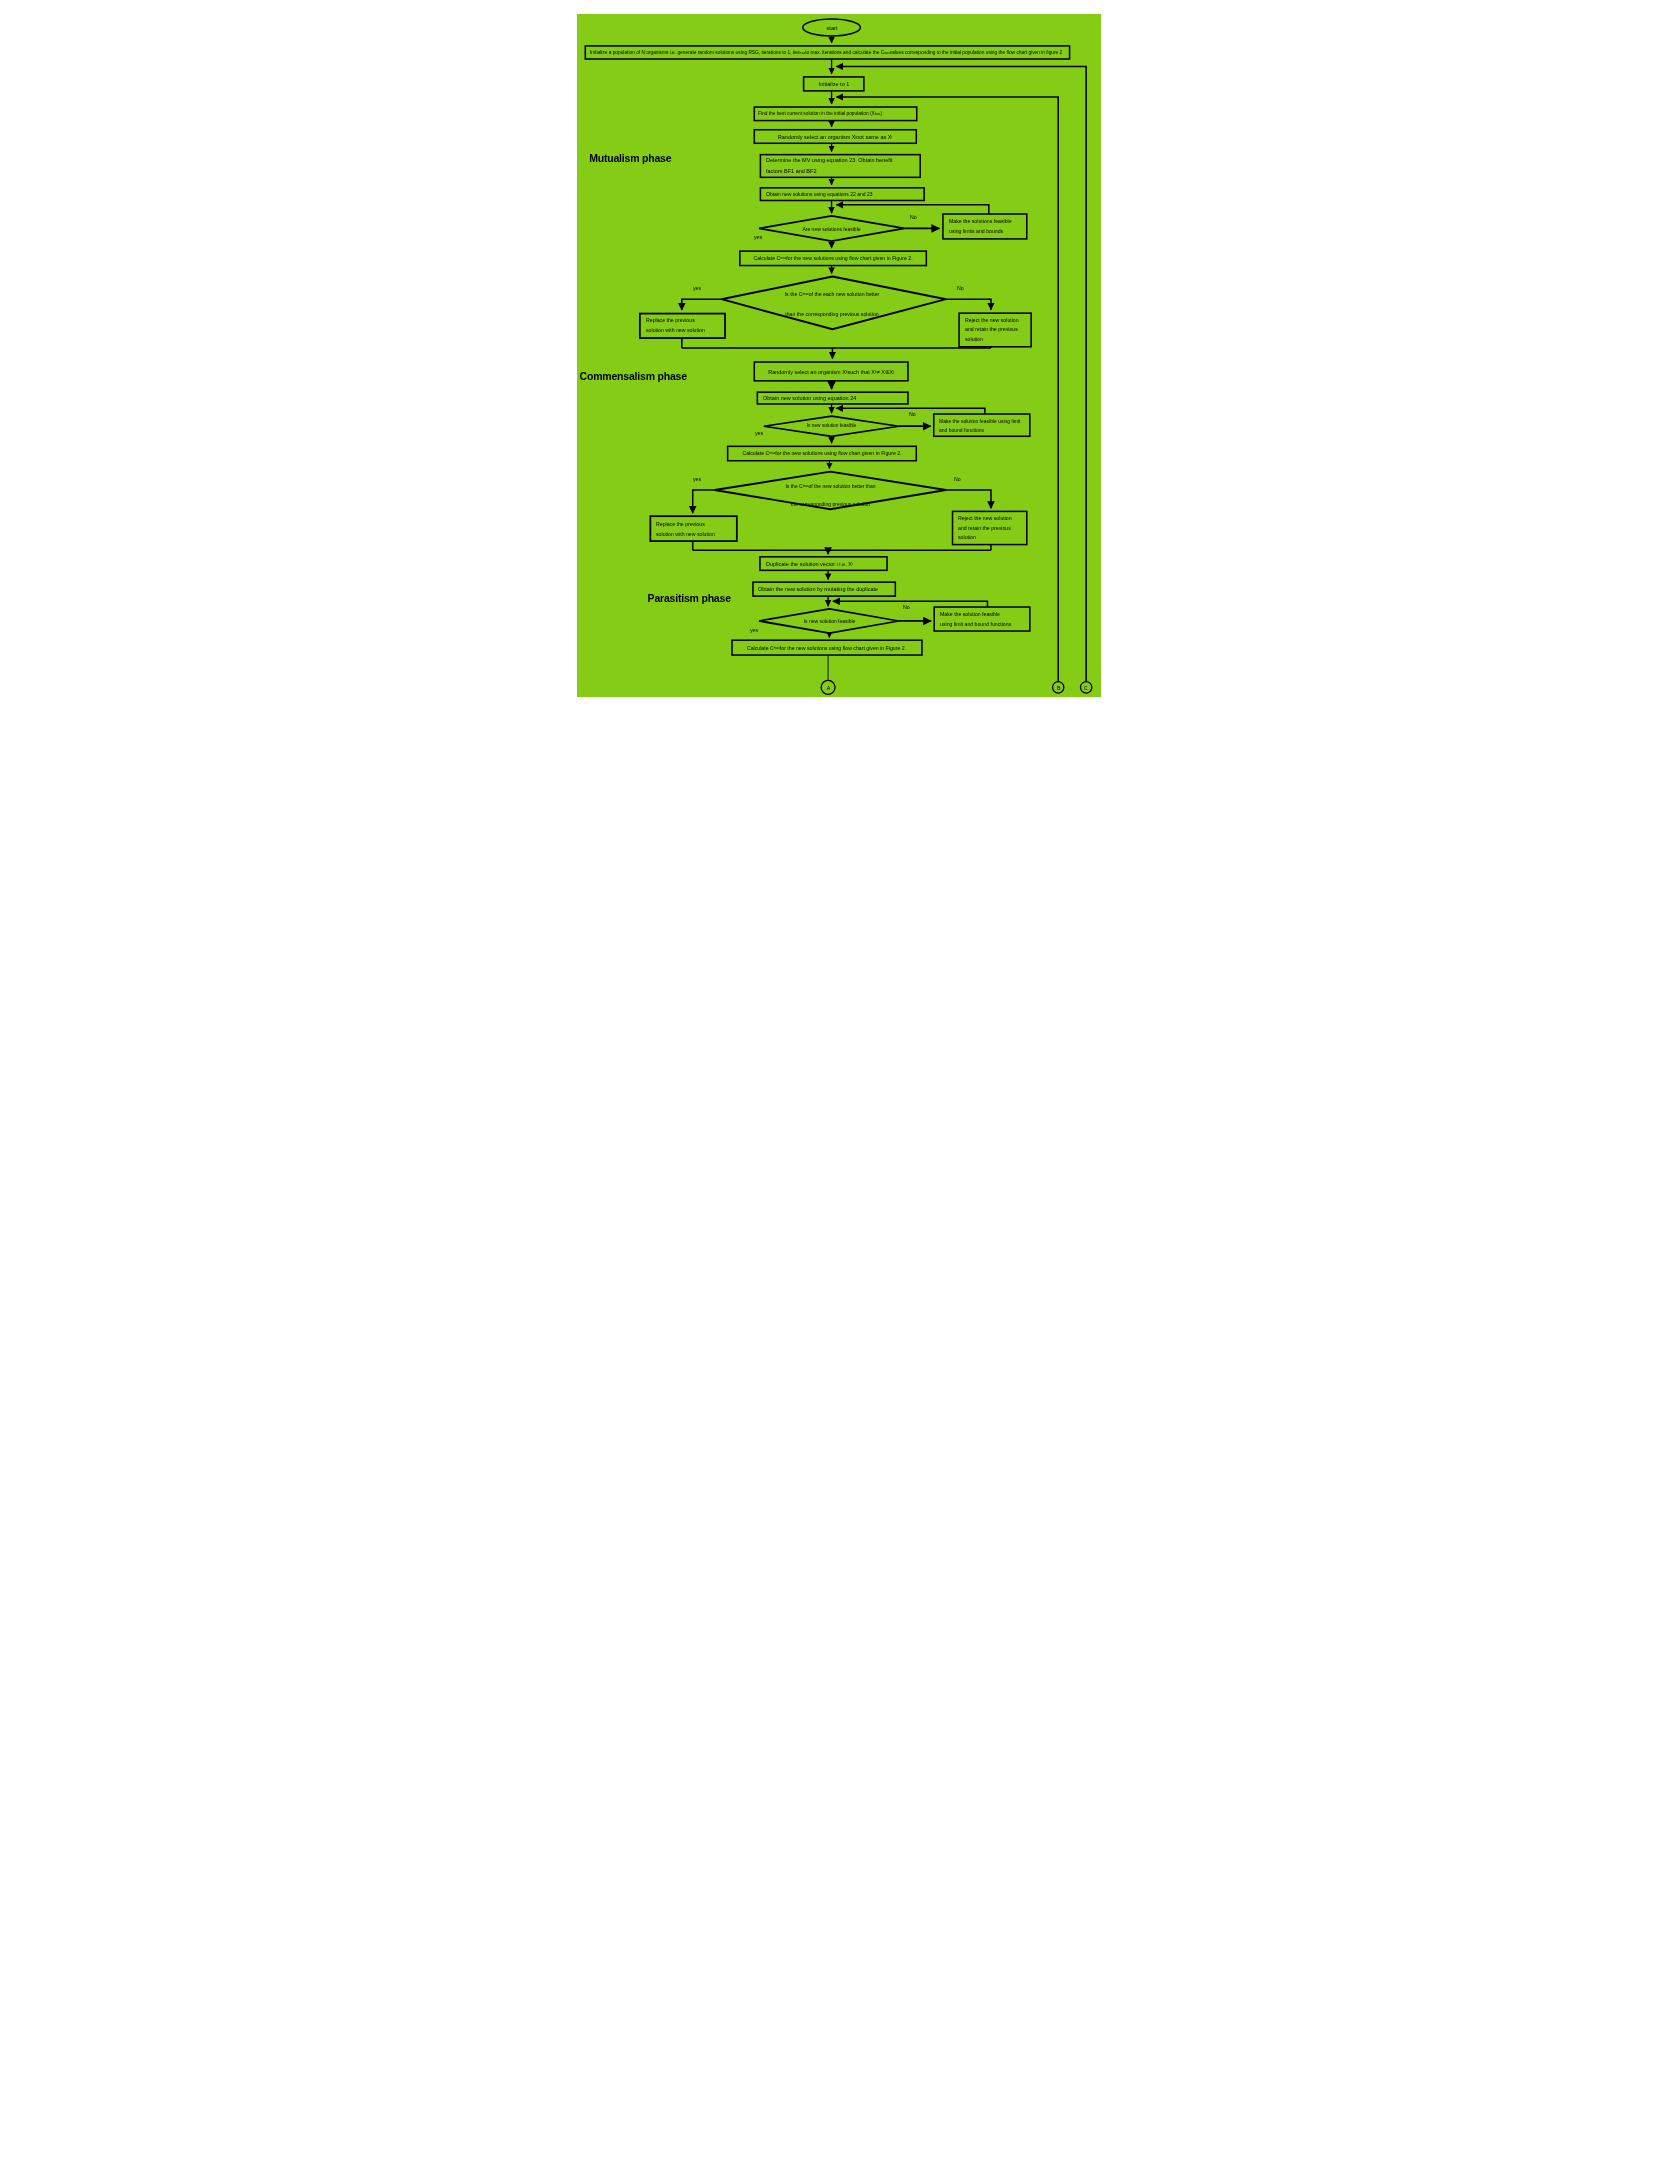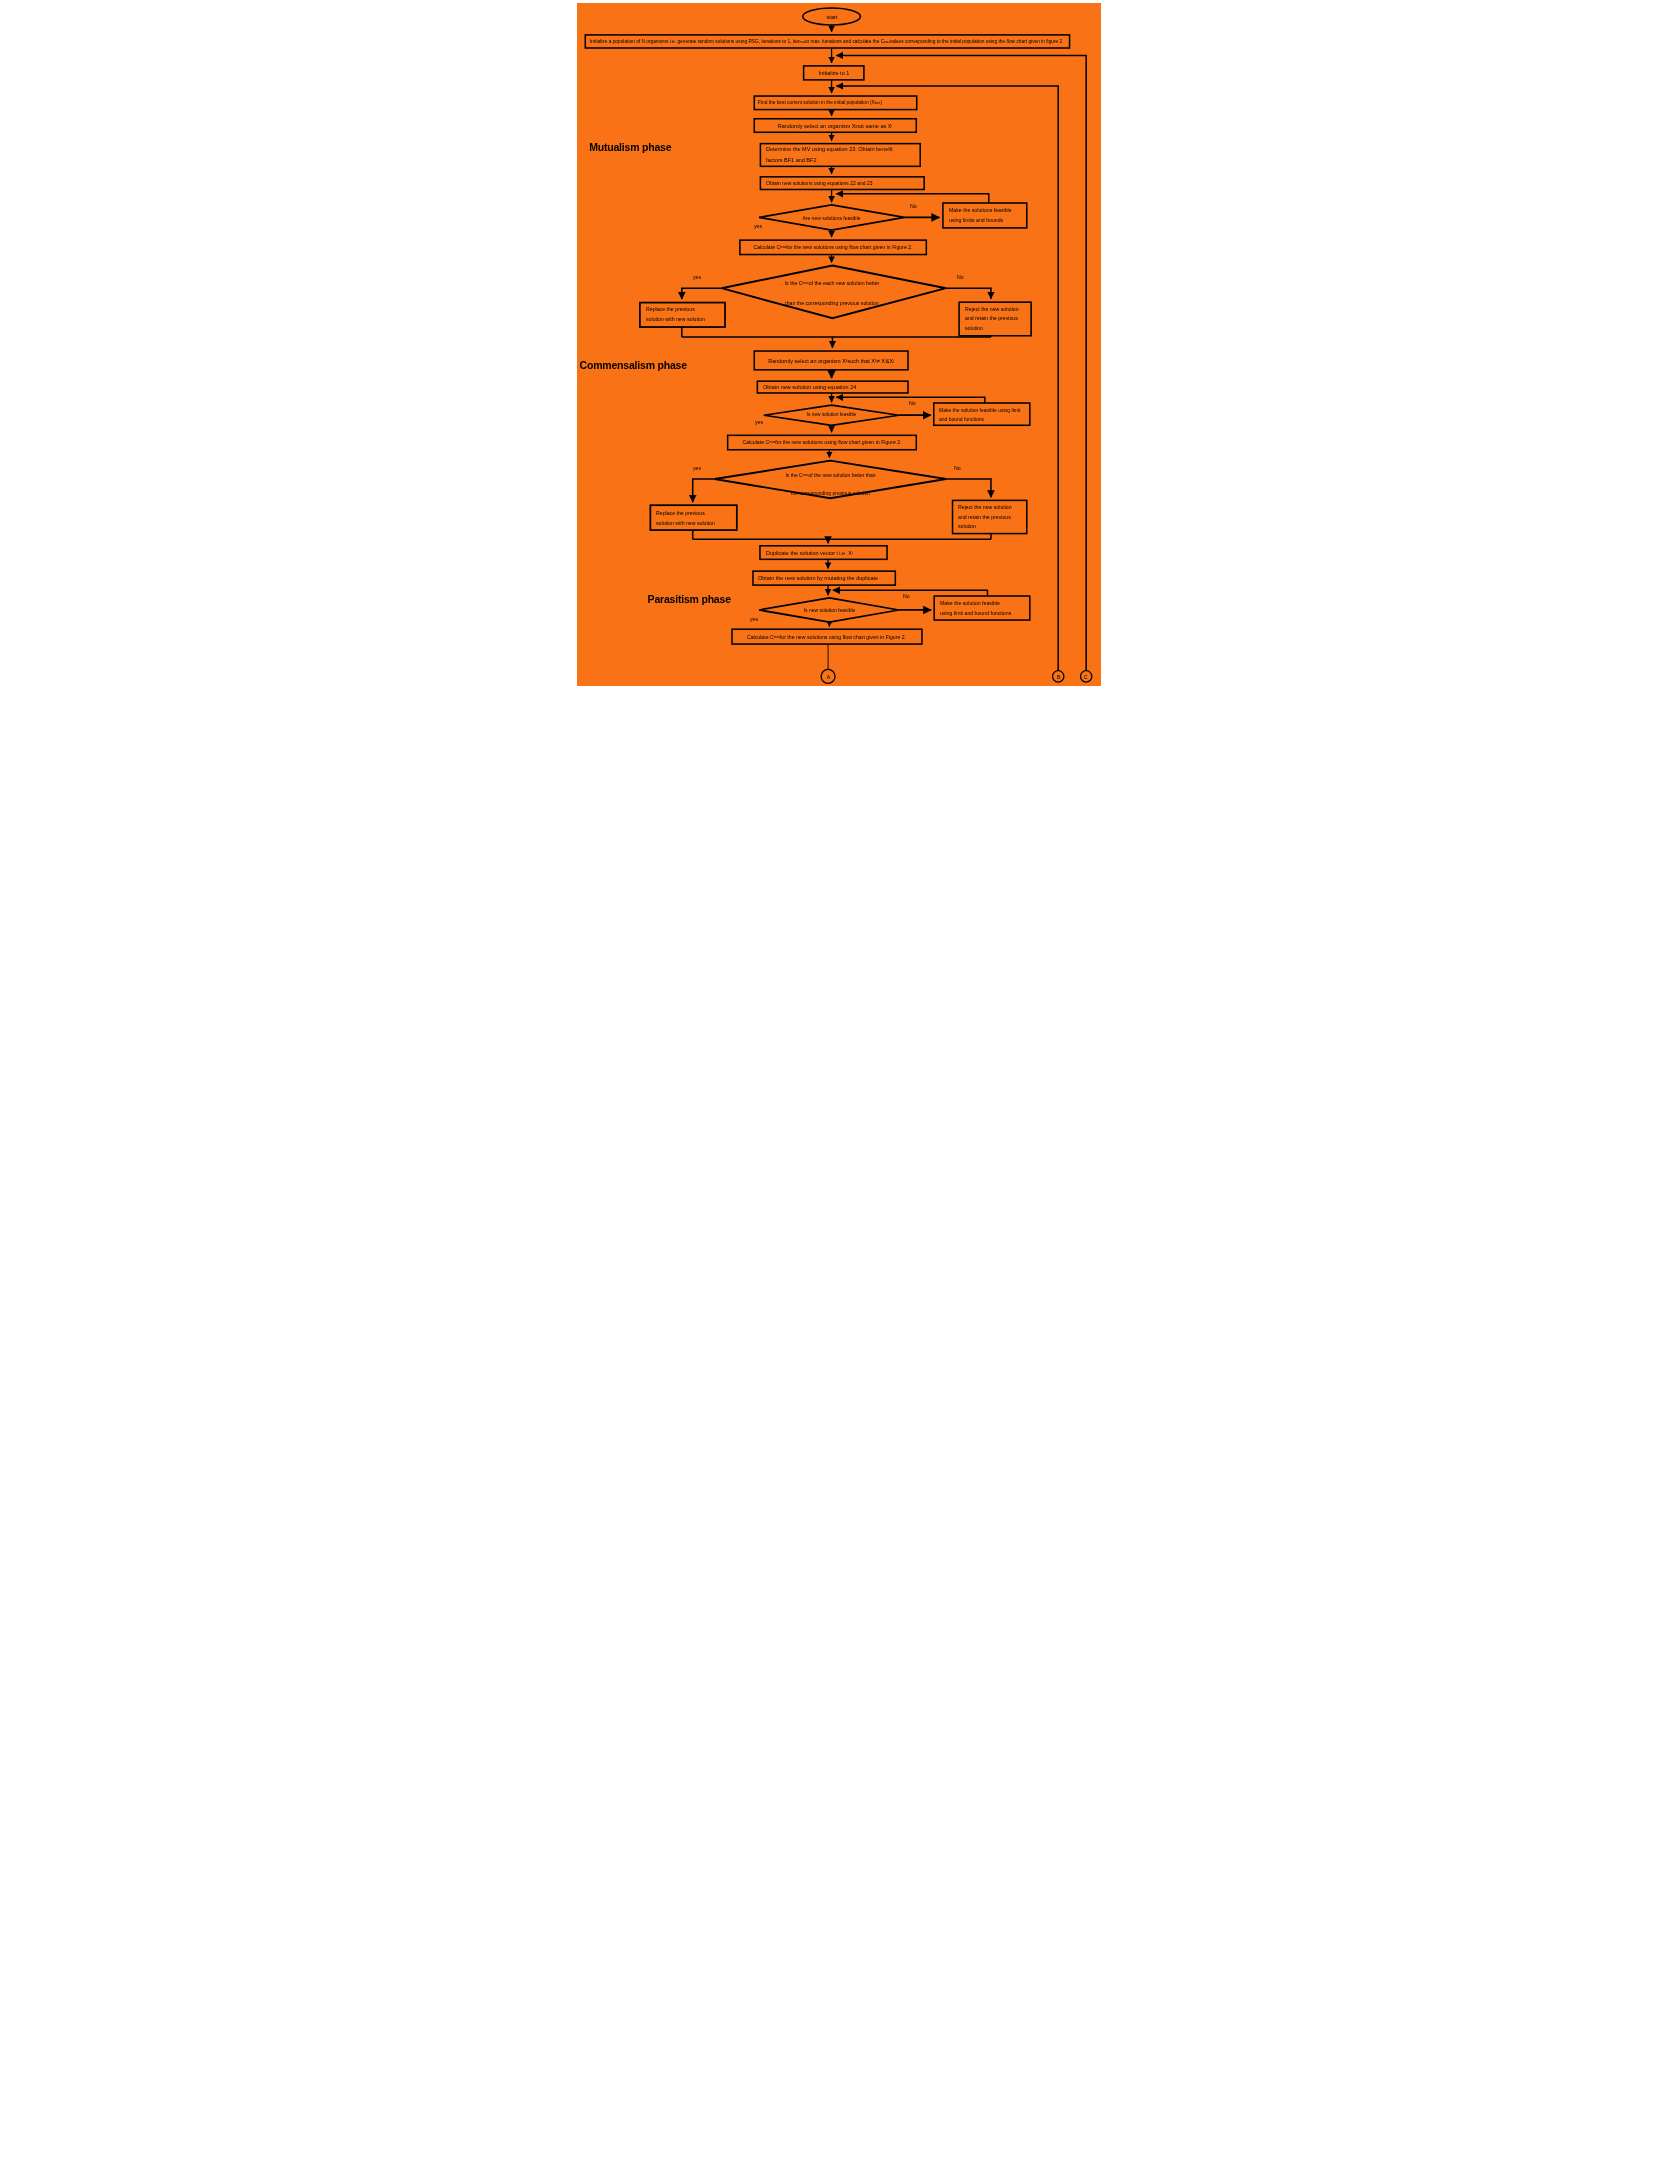--- a/index.html
+++ b/index.html
@@ -1,16 +1,16 @@
 <!DOCTYPE html>
 <html style="font-size:7px"><head>
 <meta charset="utf-8">
 <style>
   html,body{margin:0;padding:0;background:#ffffff;}
-  #page{position:relative;width:524px;height:683px;margin:3px auto;background:#f97316;
+  #page{position:relative;width:524px;height:683px;margin:14px auto;background:#84cc16;
         font-family:"Liberation Sans",sans-serif;color:#000;}
   #wires{position:absolute;left:0;top:0;width:524px;height:683px;}
   .box{position:absolute;display:flex;align-items:center;white-space:pre-line;color:#000;
        font-family:"Liberation Sans",sans-serif;}
   .c{justify-content:center;text-align:center;}
   .l{justify-content:flex-start;text-align:left;}
   .phase{position:absolute;font-weight:bold;font-size:10.5px;letter-spacing:-0.2px;}
   .lbl{position:absolute;font-size:5.2px;}
   sub{font-size:0.62em;line-height:0;}
 </style>
@@ -141,21 +141,21 @@
   <div class="box c" style="left:183px;top:296px;width:144px;height:7.9px;font-size:5.2px;">than the corresponding previous solution</div>
 
   <div class="box l" style="left:69px;top:303px;width:76px;height:17.5px;font-size:5.2px;line-height:1.9;">Replace the previous
 solution with new solution</div>
   <div class="box l" style="left:388px;top:302px;width:65px;height:28px;font-size:5.2px;line-height:1.8;">Reject the new solution
 and retain the previous
 solution</div>
 
   <div class="phase" style="left:12.2px;top:138px;">Mutualism phase</div>
   <div class="phase" style="left:2.6px;top:356px;">Commensalism phase</div>
-  <div class="phase" style="left:23.6px;top:590px;padding-left:47px;">Parasitism phase</div>
+  <div class="phase" style="left:23.6px;top:578px;padding-left:47px;">Parasitism phase</div>
 
   <div class="box c" style="left:179px;top:348px;width:150px;height:19px;font-size:5.5px;"><span>Randomly select an organism X</span><sub>k</sub><span> such that X</span><sub>k</sub><span> ≠ X</span><sub>i</sub><span> &amp;X</span><sub>j</sub></div>
 
   <div class="box l" style="left:186px;top:378px;width:144px;height:11.8px;font-size:5.5px;">Obtain new solution using equation 24</div>
 
   <div class="lbl" style="left:332px;top:397px;">No</div>
   <div class="box c" style="left:205px;top:408px;width:99px;height:7.9px;font-size:4.8px;">Is new solution feasible</div>
   <div class="box l" style="left:362px;top:403px;width:88px;height:17.5px;font-size:5px;line-height:1.8;">Make the solution feasible using limit
 and bound functions</div>
   <div class="lbl" style="left:178px;top:416px;">yes</div>

